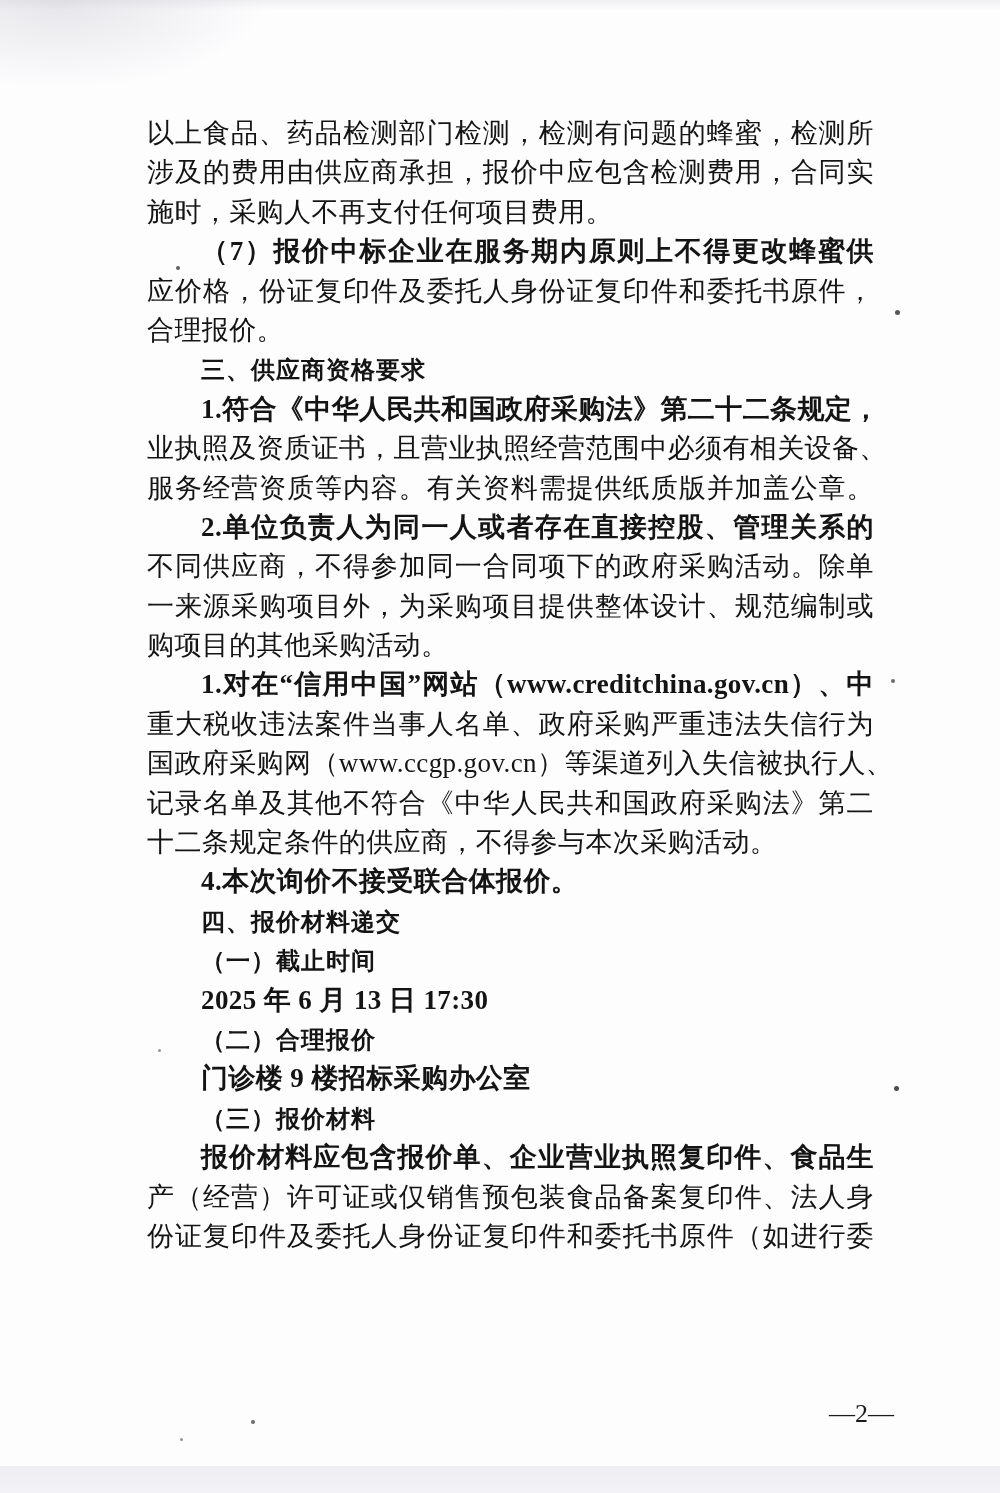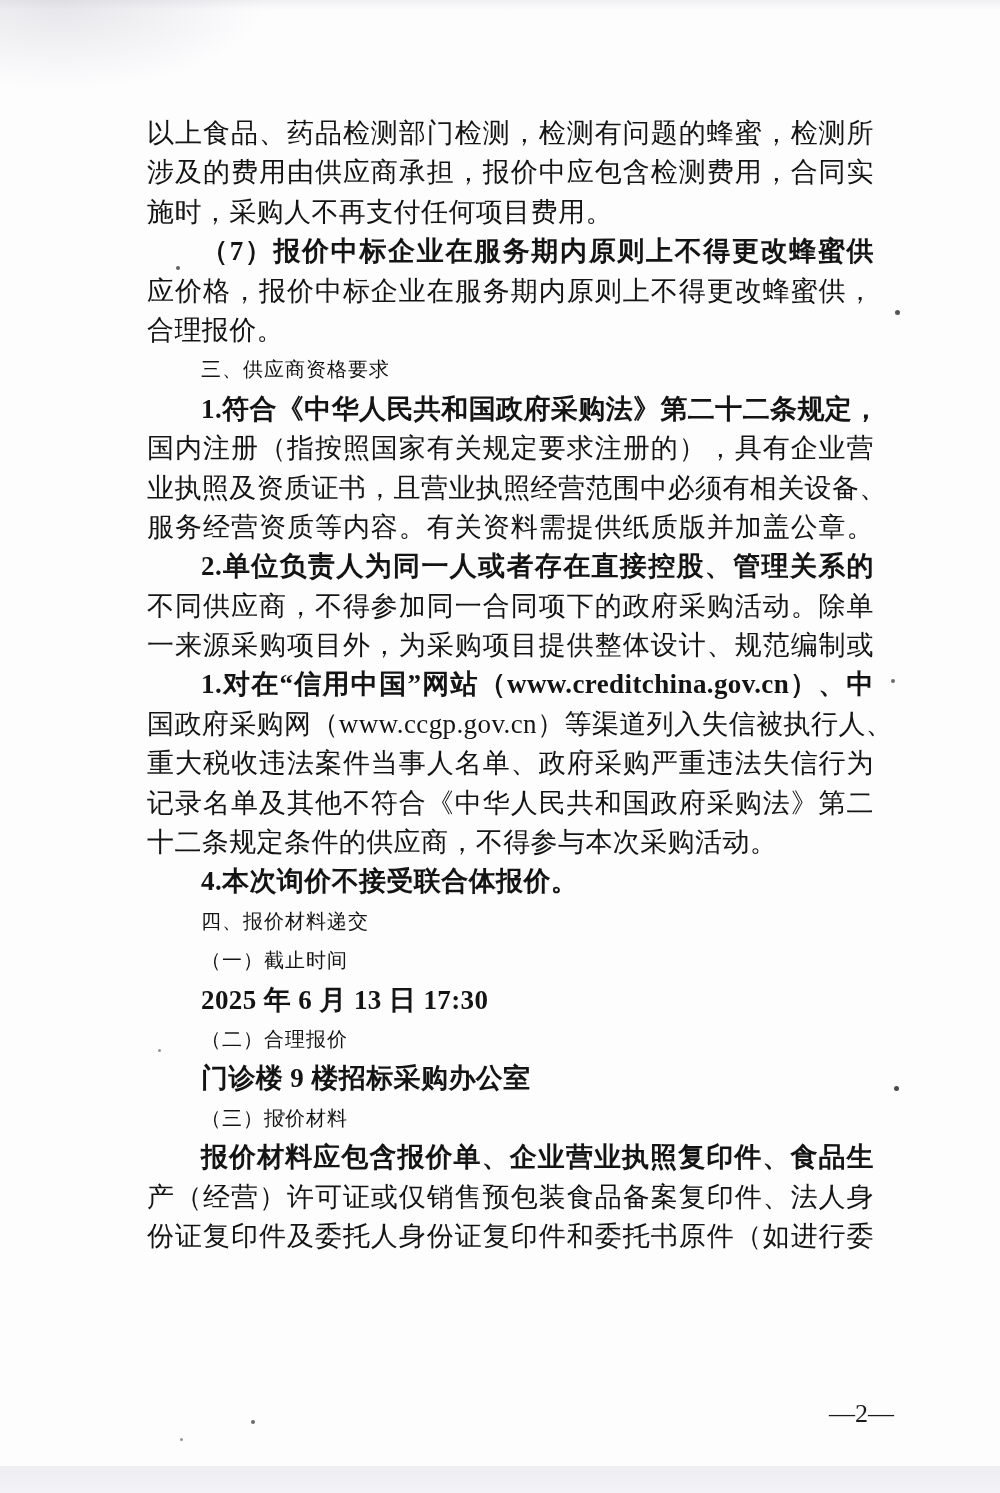--- a/index.html
+++ b/index.html
@@ -42,23 +42,23 @@
     white-space: nowrap;
     letter-spacing: 0.4px;
   }
   .line.justify {
     text-align: justify;
     text-align-last: justify;
     text-justify: inter-character;
   }
   .line.indent { padding-left: 54px; font-weight: bold; }
   .line.bold {
-    font-weight: normal;
+    font-weight: bold;
     font-family: "Liberation Sans", "DejaVu Sans", sans-serif;
-    font-size: 20px;
+    font-size: 24px;
     letter-spacing: 1px;
   }
   .page-number {
     position: absolute;
     top: 1399px;
     right: 138px;
     font-size: 26px;
     letter-spacing: 0;
     color: #1a1a1a;
   }
@@ -76,33 +76,33 @@
 
   <div class="smudge-top-left"></div>
   <div class="smudge-top-band"></div>
   <div class="smudge-bottom-band"></div>
 
   <div class="content">
       <div class="line justify">以上食品、药品检测部门检测，检测有问题的蜂蜜，检测所</div>
       <div class="line justify">涉及的费用由供应商承担，报价中应包含检测费用，合同实</div>
       <div class="line">施时，采购人不再支付任何项目费用。</div>
       <div class="line indent justify">（7）报价中标企业在服务期内原则上不得更改蜂蜜供</div>
-      <div class="line justify">应价格，报价中标企业在服务期内原则上不得更改蜂蜜供，</div>
+      <div class="line justify">应价格，份证复印件及委托人身份证复印件和委托书原件，</div>
       <div class="line">合理报价。</div>
       <div class="line bold indent">三、供应商资格要求</div>
       <div class="line indent justify">1.符合《中华人民共和国政府采购法》第二十二条规定，</div>
-      <div class="line justify">国内注册（指按照国家有关规定要求注册的），具有企业营</div>
       <div class="line justify">业执照及资质证书，且营业执照经营范围中必须有相关设备、</div>
       <div class="line justify">服务经营资质等内容。有关资料需提供纸质版并加盖公章。</div>
       <div class="line indent justify">2.单位负责人为同一人或者存在直接控股、管理关系的</div>
       <div class="line justify">不同供应商，不得参加同一合同项下的政府采购活动。除单</div>
       <div class="line justify">一来源采购项目外，为采购项目提供整体设计、规范编制或</div>
+      <div class="line">购项目的其他采购活动。</div>
       <div class="line indent justify">1.对在“信用中国”网站（www.creditchina.gov.cn）、中</div>
+      <div class="line justify">重大税收违法案件当事人名单、政府采购严重违法失信行为</div>
       <div class="line justify">国政府采购网（www.ccgp.gov.cn）等渠道列入失信被执行人、</div>
-      <div class="line justify">重大税收违法案件当事人名单、政府采购严重违法失信行为</div>
       <div class="line justify">记录名单及其他不符合《中华人民共和国政府采购法》第二</div>
       <div class="line">十二条规定条件的供应商，不得参与本次采购活动。</div>
       <div class="line indent">4.本次询价不接受联合体报价。</div>
       <div class="line bold indent">四、报价材料递交</div>
       <div class="line bold indent">（一）截止时间</div>
       <div class="line indent">2025 年 6 月 13 日 17:30</div>
       <div class="line bold indent">（二）合理报价</div>
       <div class="line indent">门诊楼 9 楼招标采购办公室</div>
       <div class="line bold indent">（三）报价材料</div>
       <div class="line indent justify">报价材料应包含报价单、企业营业执照复印件、食品生</div>

